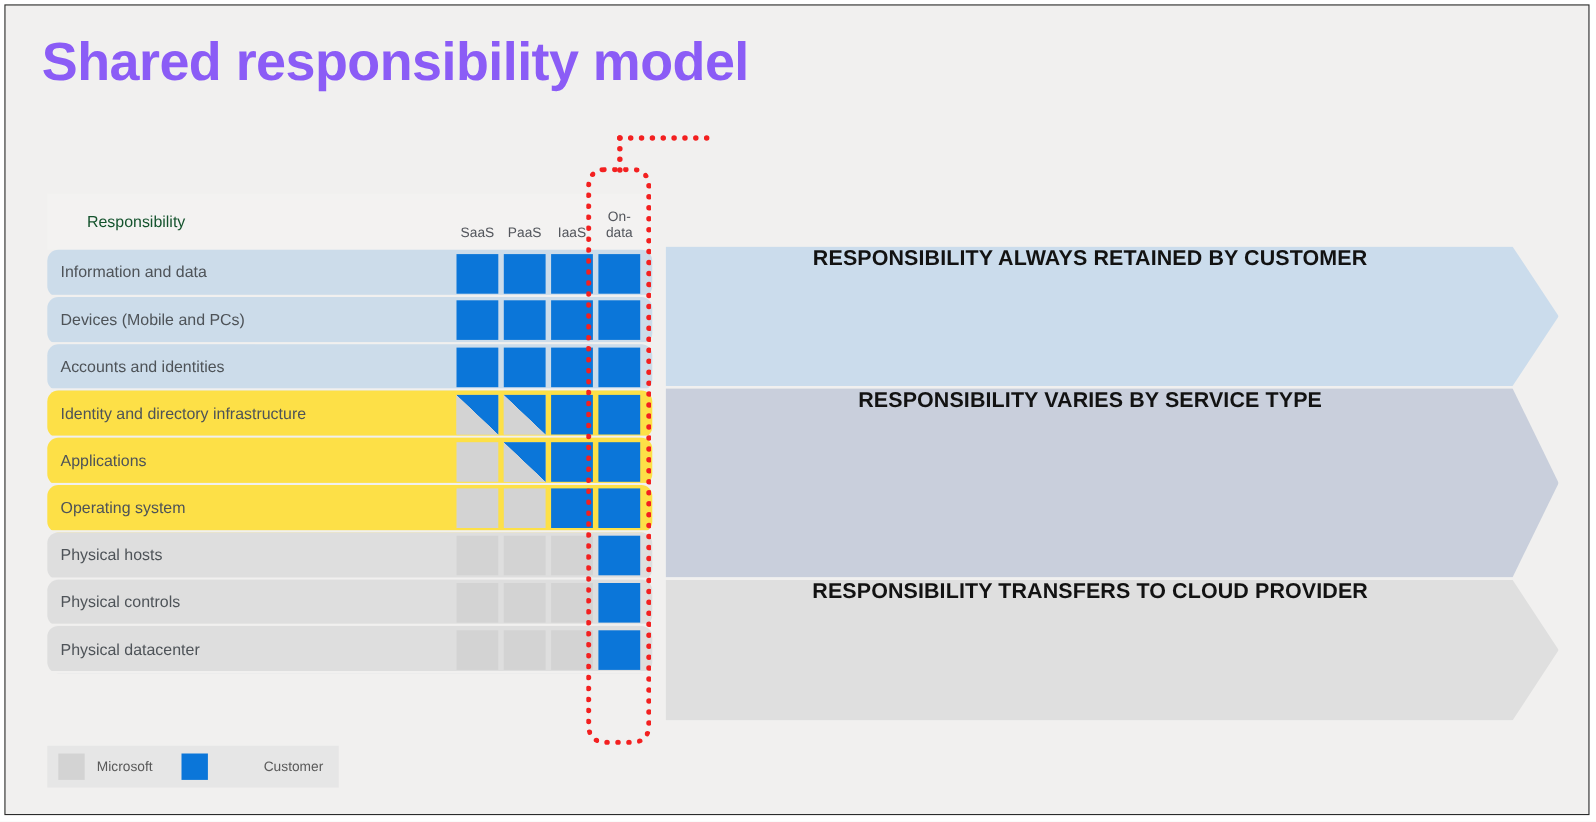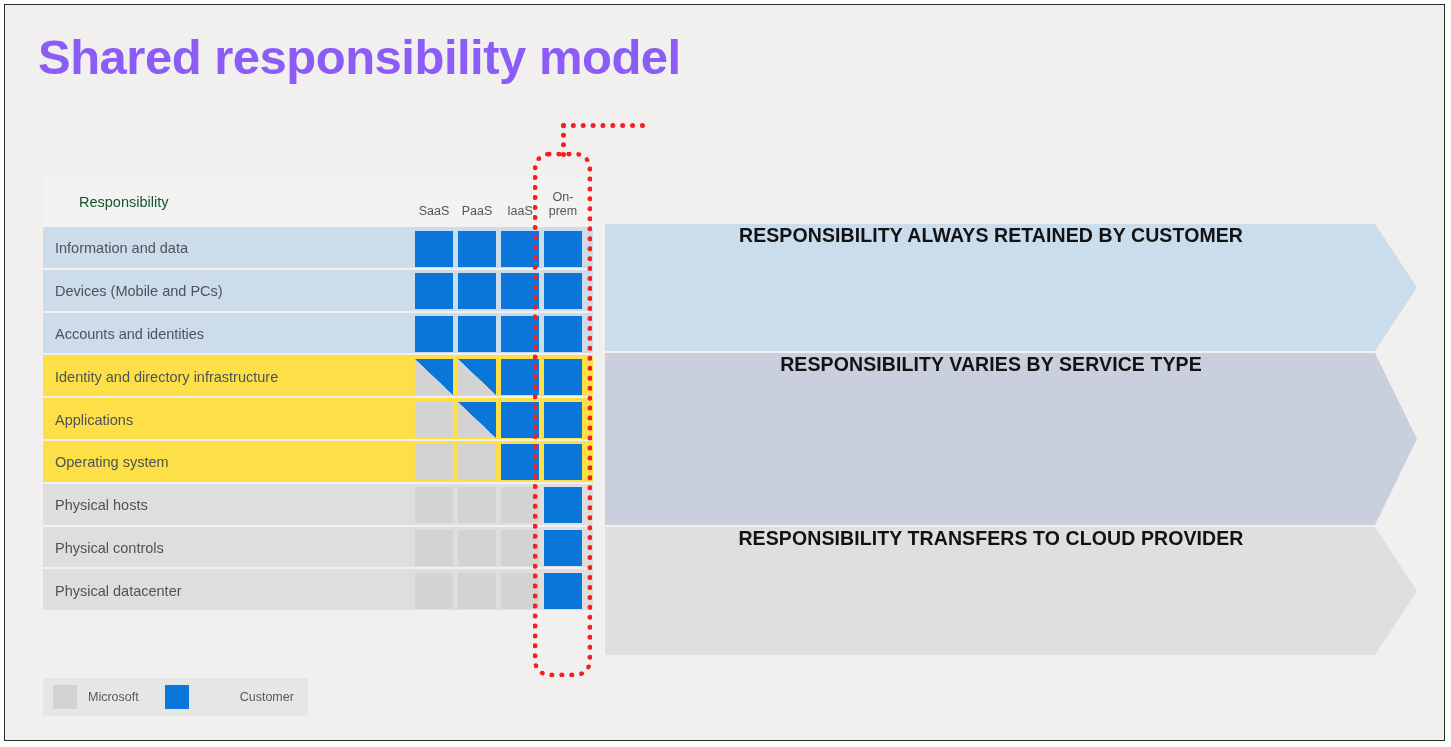--- a/index.html
+++ b/index.html
@@ -84,20 +84,21 @@
     display:flex;
     align-items:flex-end;
     justify-content:center;
     padding-bottom:9px;
     box-sizing:border-box;
   }
 
   .trow{
     position:relative;
     height:42.8px;
+    border-radius:10px;
   }
   .trow .rlabel{
     position:absolute;
     left:12px;top:0;
     height:100%;
     display:flex;align-items:center;
     font-size:14.5px;
     color:#4e5358;
     white-space:nowrap;
   }
@@ -199,21 +200,21 @@
       <div class="colhead c0">
         <span>SaaS</span>
       </div>
       <div class="colhead c1">
         <span>PaaS</span>
       </div>
       <div class="colhead c2">
         <span>IaaS</span>
       </div>
       <div class="colhead c3">
-        <span><span>On-</span><br><span>prem</span></span>
+        <span><span>On-</span><br><span>data</span></span>
       </div>
     </div>
 
     <div id="tbody">
         <div class="trow band-a">
           <div class="rlabel">Information and data</div>
           <div class="cell cust c0"></div>
           <div class="cell cust c1"></div>
           <div class="cell cust c2"></div>
           <div class="cell cust c3"></div>

